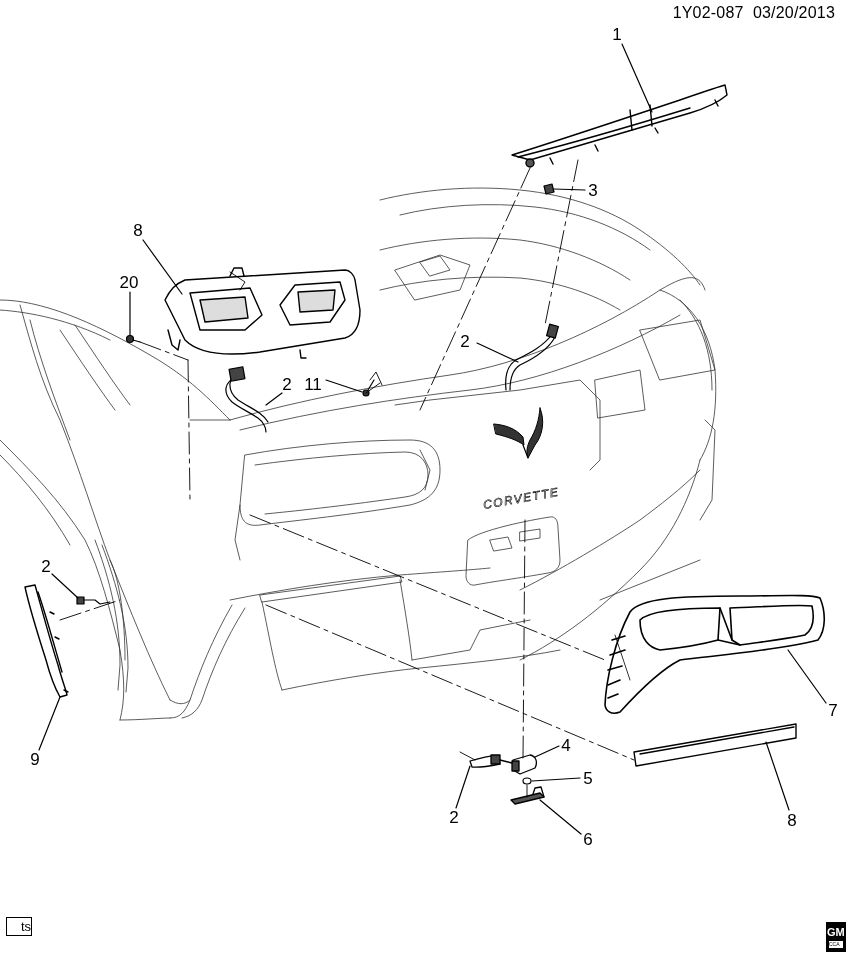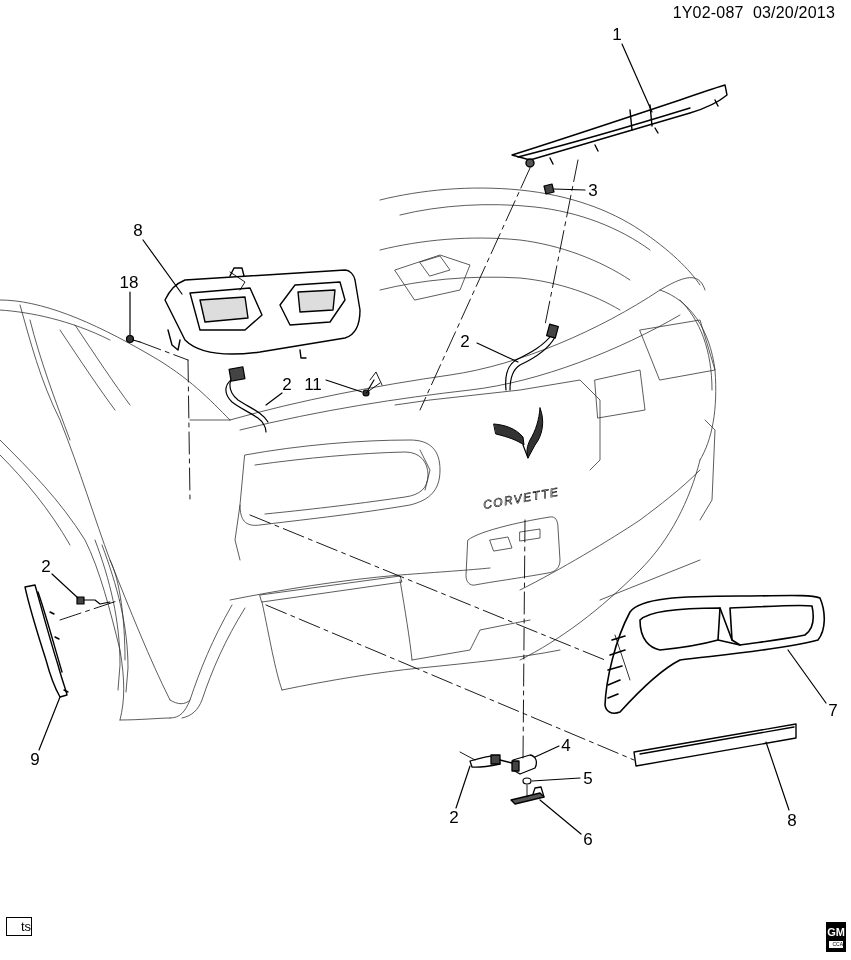--- a/index.html
+++ b/index.html
@@ -1,21 +1,21 @@
 <!DOCTYPE html>
 <html><head>
 <meta charset="utf-8">
 <style>
   html,body{margin:0;padding:0;background:#ffffff;}
   body{width:851px;height:960px;position:relative;overflow:hidden;font-family:"Liberation Sans",sans-serif;color:#000;}
   #diagram{position:absolute;left:0;top:0;width:851px;height:960px;}
   .hdr{position:absolute;top:4px;right:16px;font-size:16px;letter-spacing:0.2px;white-space:pre;margin-left:15px;}
   .callout{position:absolute;font-size:17px;line-height:17px;transform:translate(-50%,-50%);}
   .ts{position:absolute;left:6px;top:917px;width:24px;height:17px;border:1.5px solid #000;font-size:13px;text-align:right;line-height:17px;}
-  .gm{position:absolute;left:826px;top:922px;width:20px;height:30px;background:#000;color:#fff;font-family:"Liberation Sans",sans-serif;text-align:right;box-sizing:border-box;border:1px solid #000;}
+  .gm{position:absolute;left:826px;top:922px;width:20px;height:30px;background:#000;color:#fff;font-family:"Liberation Sans",sans-serif;text-align:left;box-sizing:border-box;border:1px solid #000;}
   .gm .g1{display:block;font-size:11px;font-weight:bold;line-height:14px;margin-top:2px;}
   .gm .g2{display:block;font-size:5px;line-height:7px;background:#fff;color:#000;margin:2px 2px 0 2px;}
 </style>
 </head>
 <body>
 
 <svg id="diagram" width="851" height="960" viewBox="0 0 851 960" xmlns="http://www.w3.org/2000/svg" fill="none" stroke="#000" stroke-linejoin="round" stroke-linecap="round">
 
   <g stroke="#333" stroke-width="0.8">
 
@@ -211,21 +211,21 @@
     <line x1="581" y1="834" x2="540" y2="800"></line>
   </g>
 </svg>
 
 <div class="hdr"><span>1Y02-087</span>  <span>03/20/2013</span></div>
 
 <div>
   <span class="callout" style="left:617px;top:34px">1</span>
   <span class="callout" style="left:593px;top:190px">3</span>
   <span class="callout" style="left:138px;top:230px">8</span>
-  <span class="callout" style="left:129px;top:282px">18</span>
+  <span class="callout" style="left:129px;top:282px">20</span>
   <span class="callout" style="left:465px;top:341px">2</span>
   <span class="callout" style="left:287px;top:384px">2</span>
   <span class="callout" style="left:313px;top:384px">11</span>
   <span class="callout" style="left:46px;top:566px">2</span>
   <span class="callout" style="left:833px;top:710px">7</span>
   <span class="callout" style="left:35px;top:759px">9</span>
   <span class="callout" style="left:566px;top:745px">4</span>
   <span class="callout" style="left:588px;top:778px">5</span>
   <span class="callout" style="left:454px;top:817px">2</span>
   <span class="callout" style="left:792px;top:820px">8</span>

